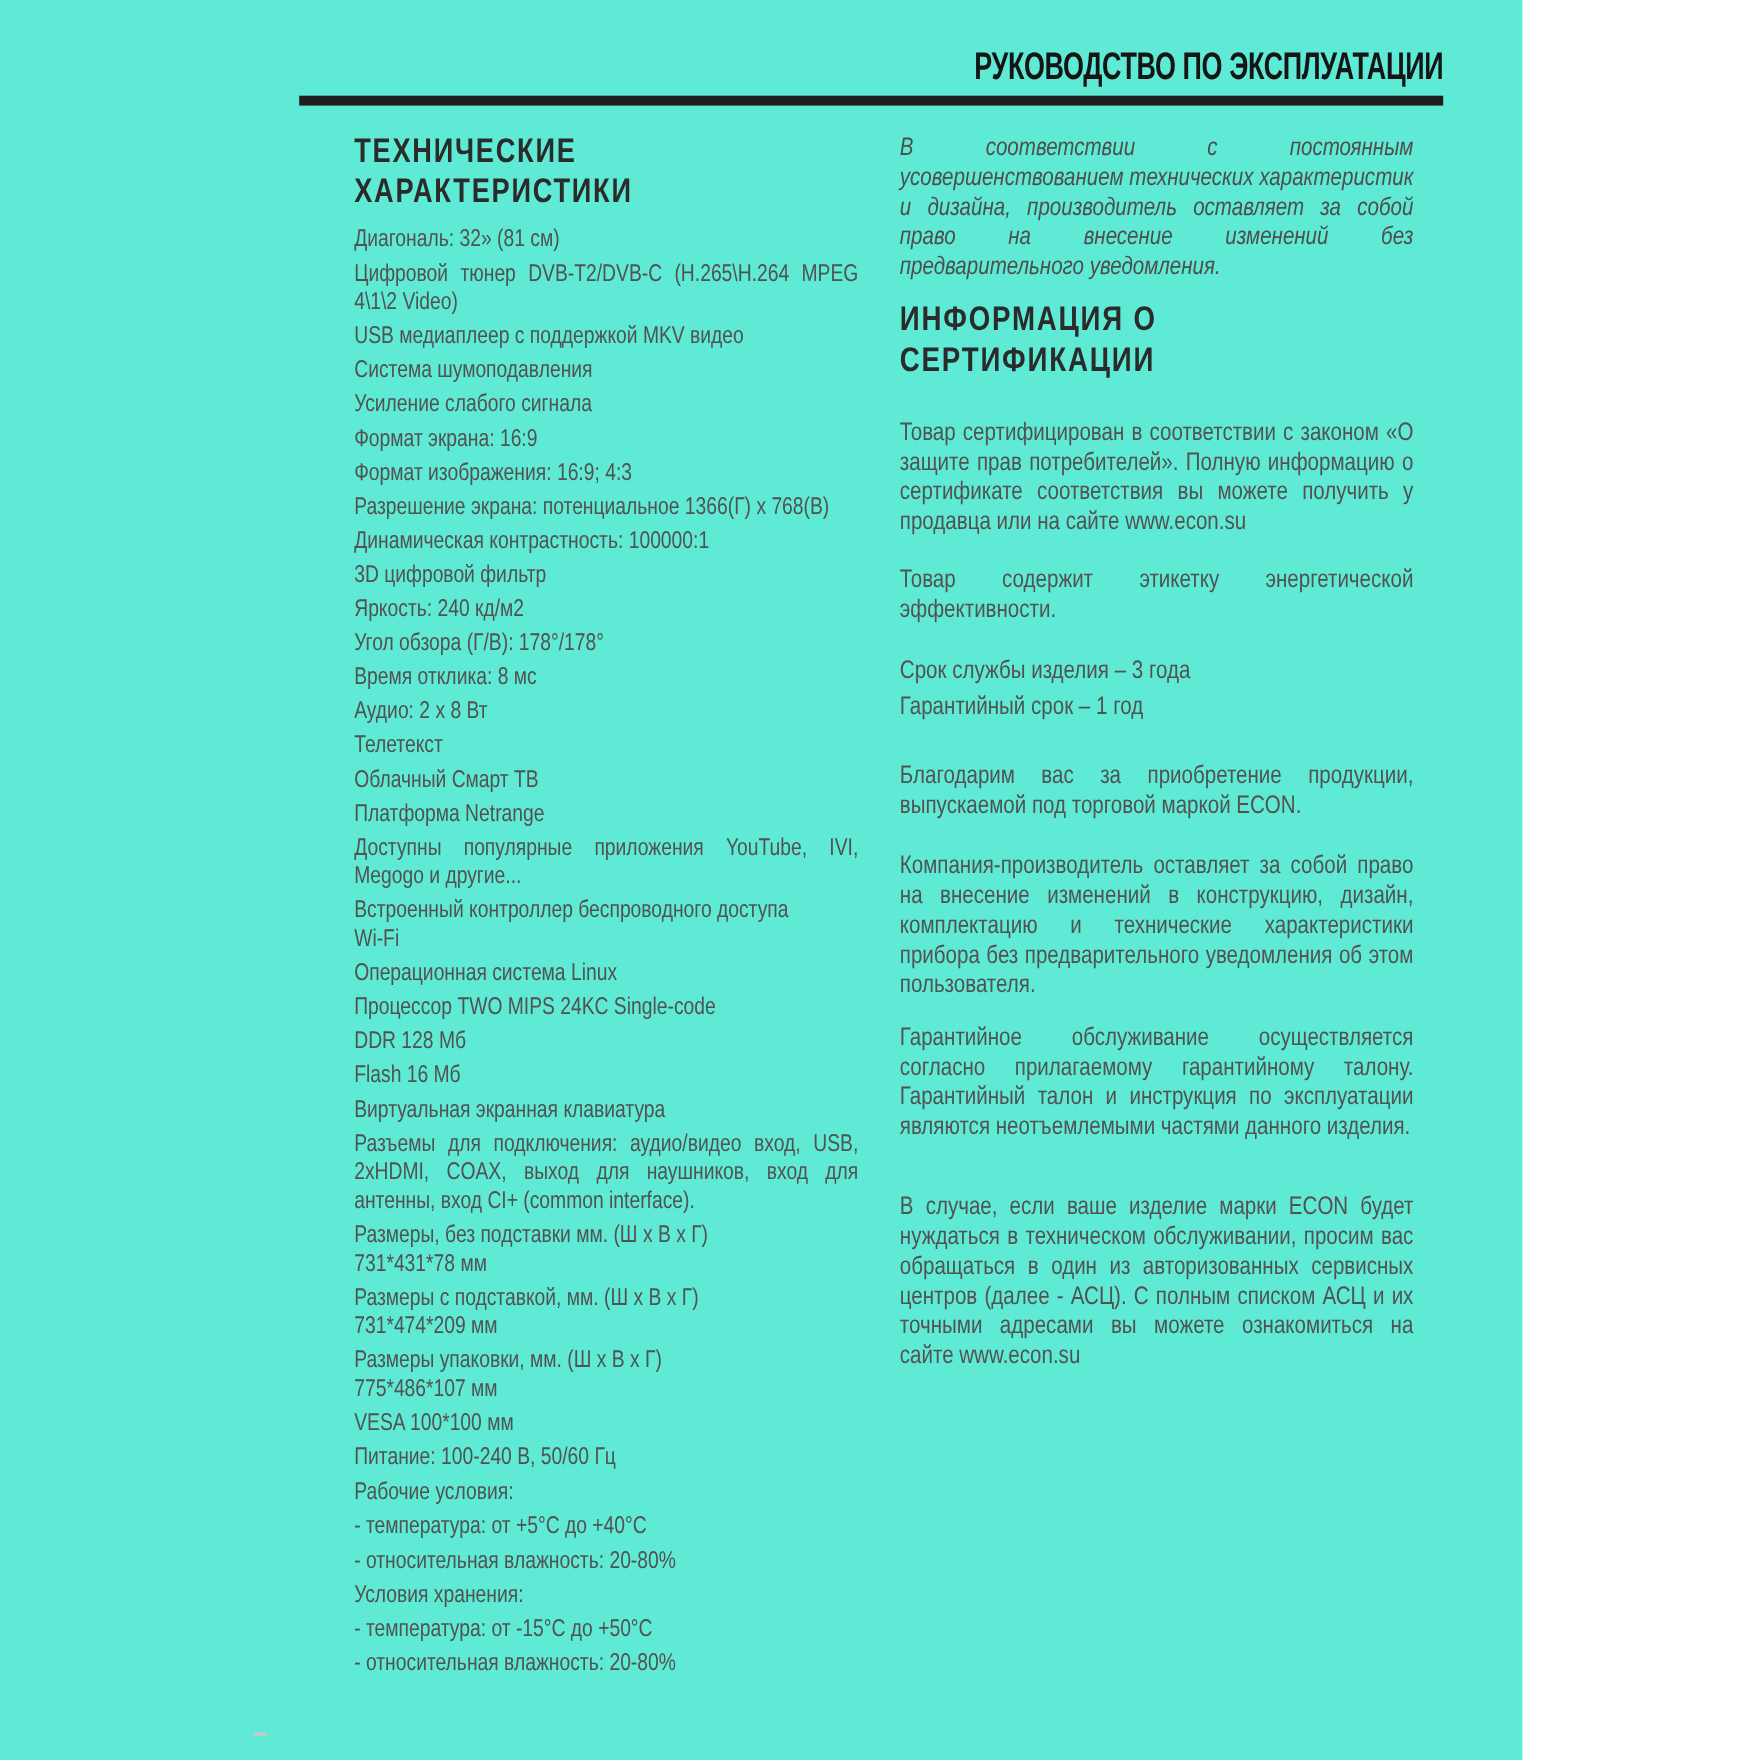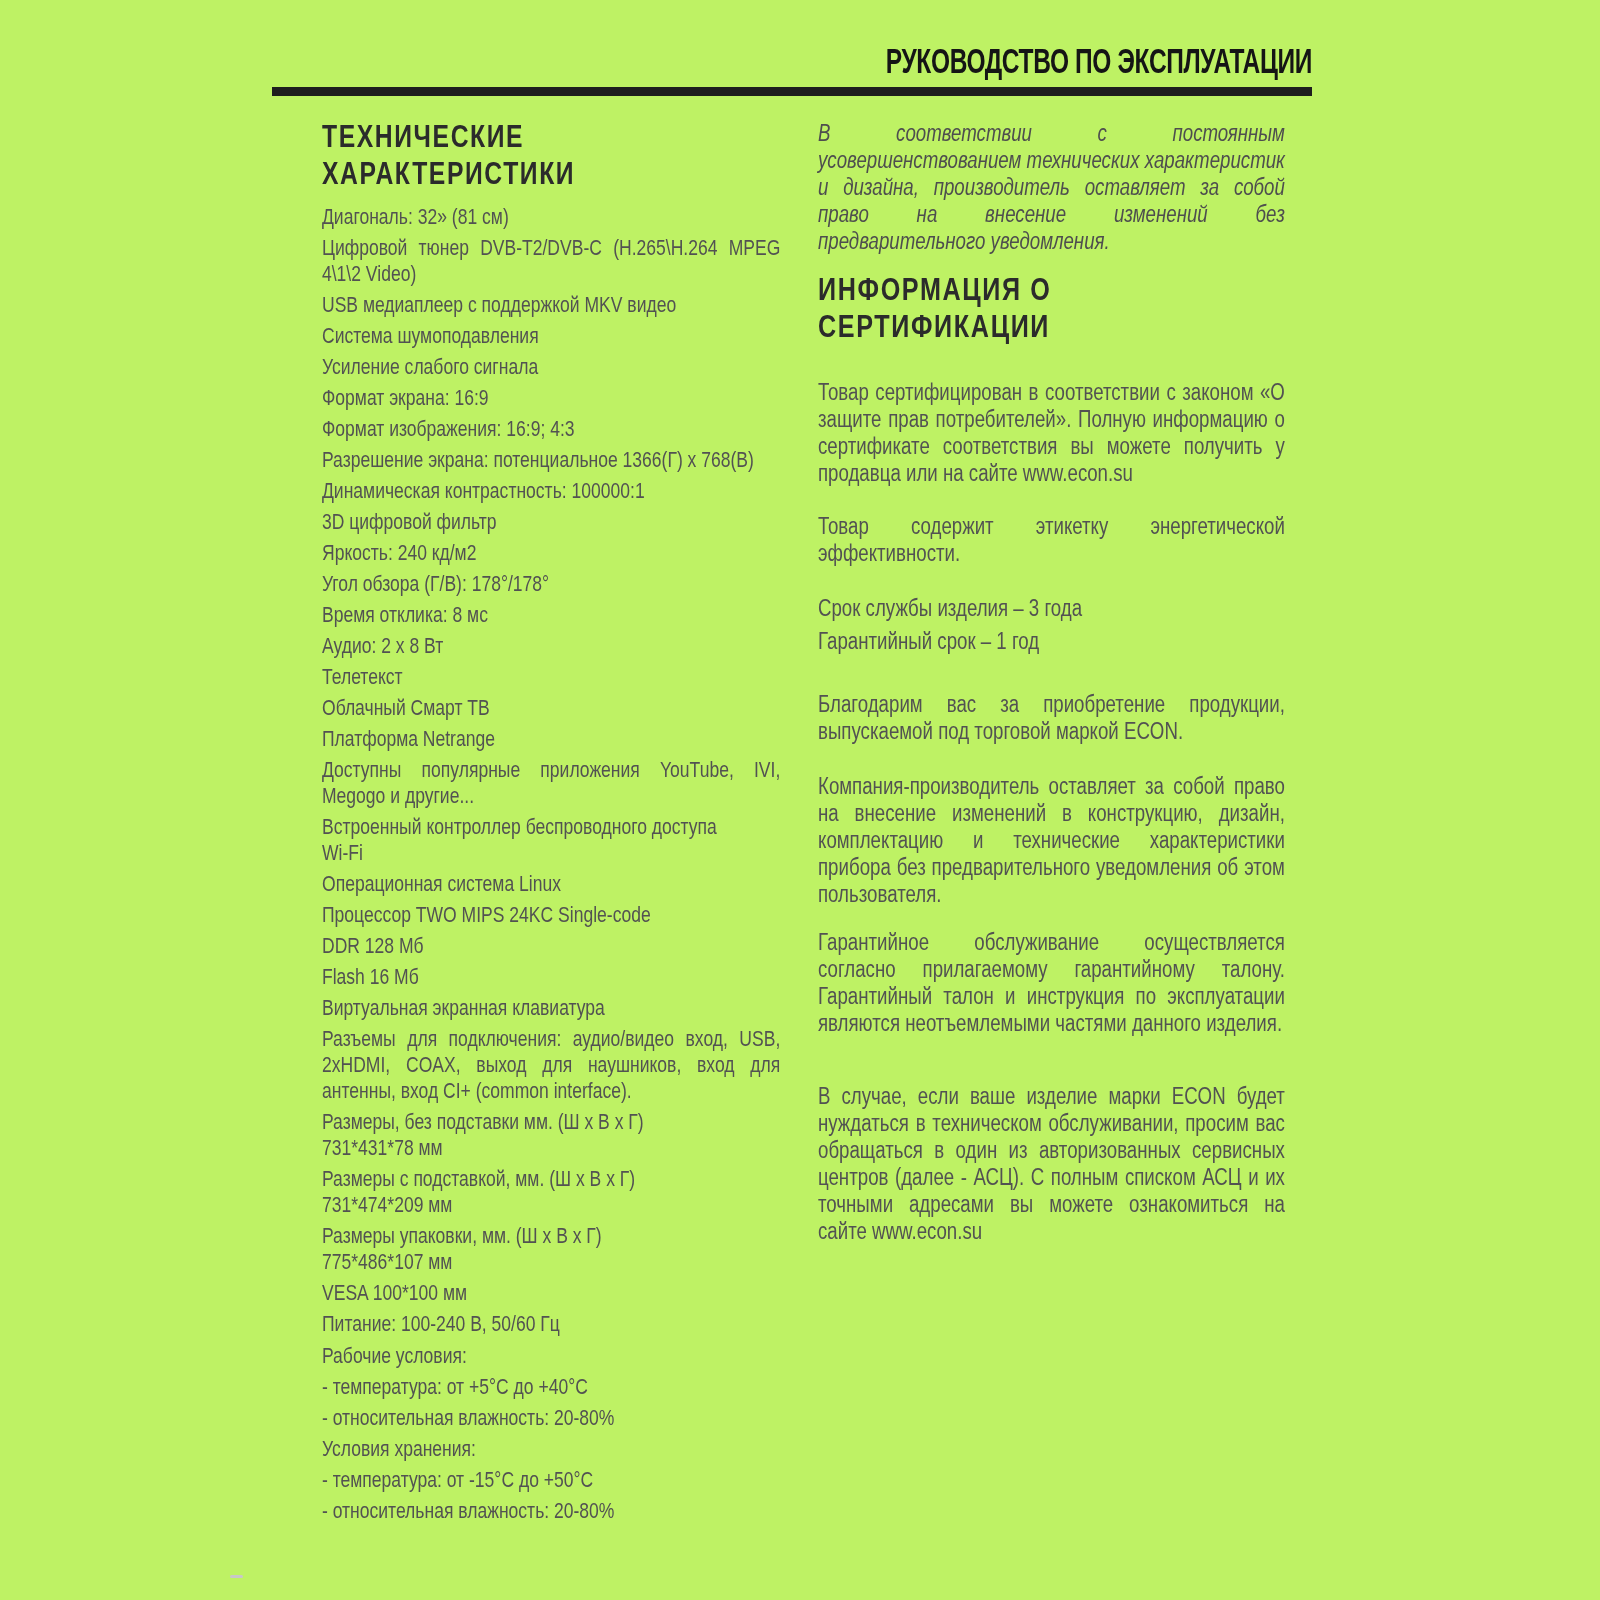--- a/index.html
+++ b/index.html
@@ -2,23 +2,23 @@
 <html><head>
 <meta charset="utf-8">
 <style>
   html, body {
     margin: 0;
     padding: 0;
     background: #ffffff;
   }
   .page {
     position: relative;
-    width: 1600px;
+    width: 1384px;
     height: 1600px;
-    background: #bef264;
+    background: #5eead4;
     overflow: hidden;
     font-family: "Liberation Sans", sans-serif;
   }
   
   .header-title {
     position: absolute;
     top: 42px;
     left: 0;
     width: 1312px;
     text-align: right;

